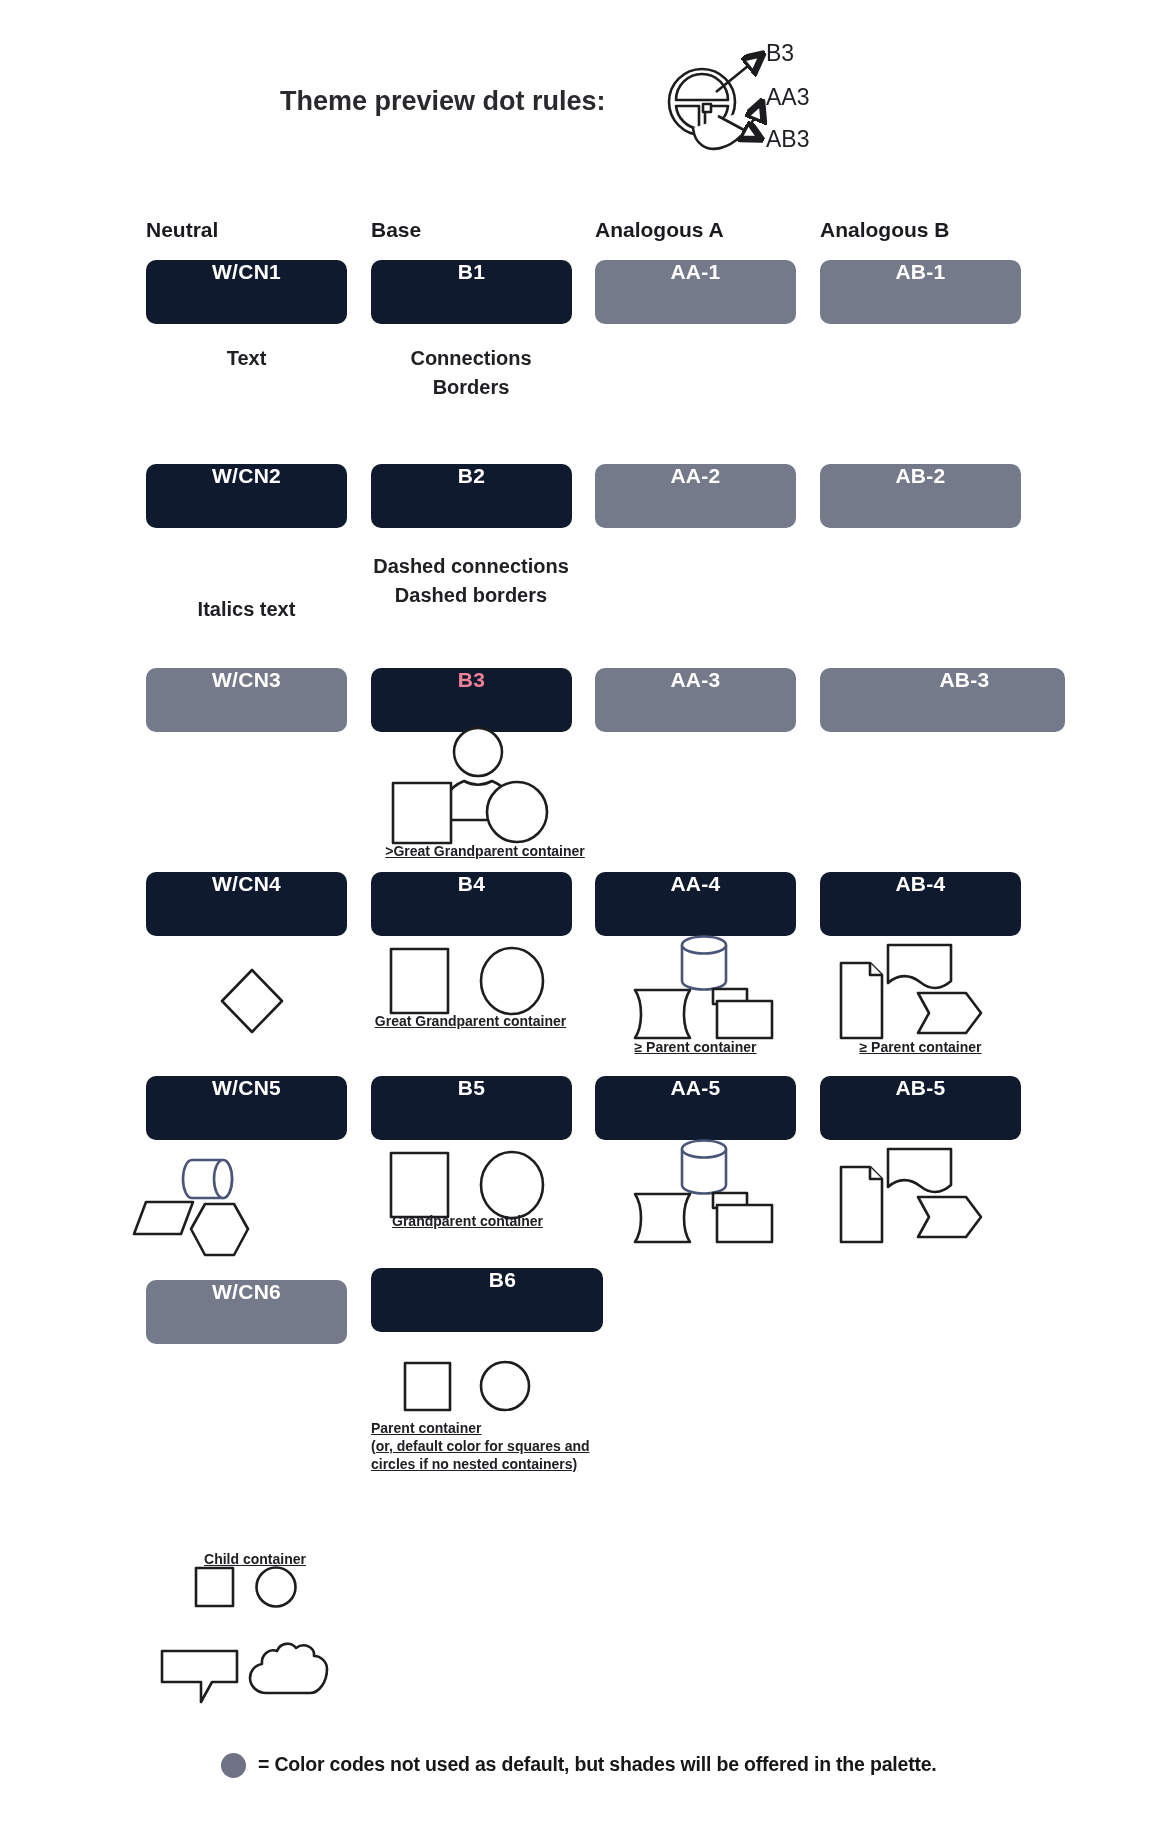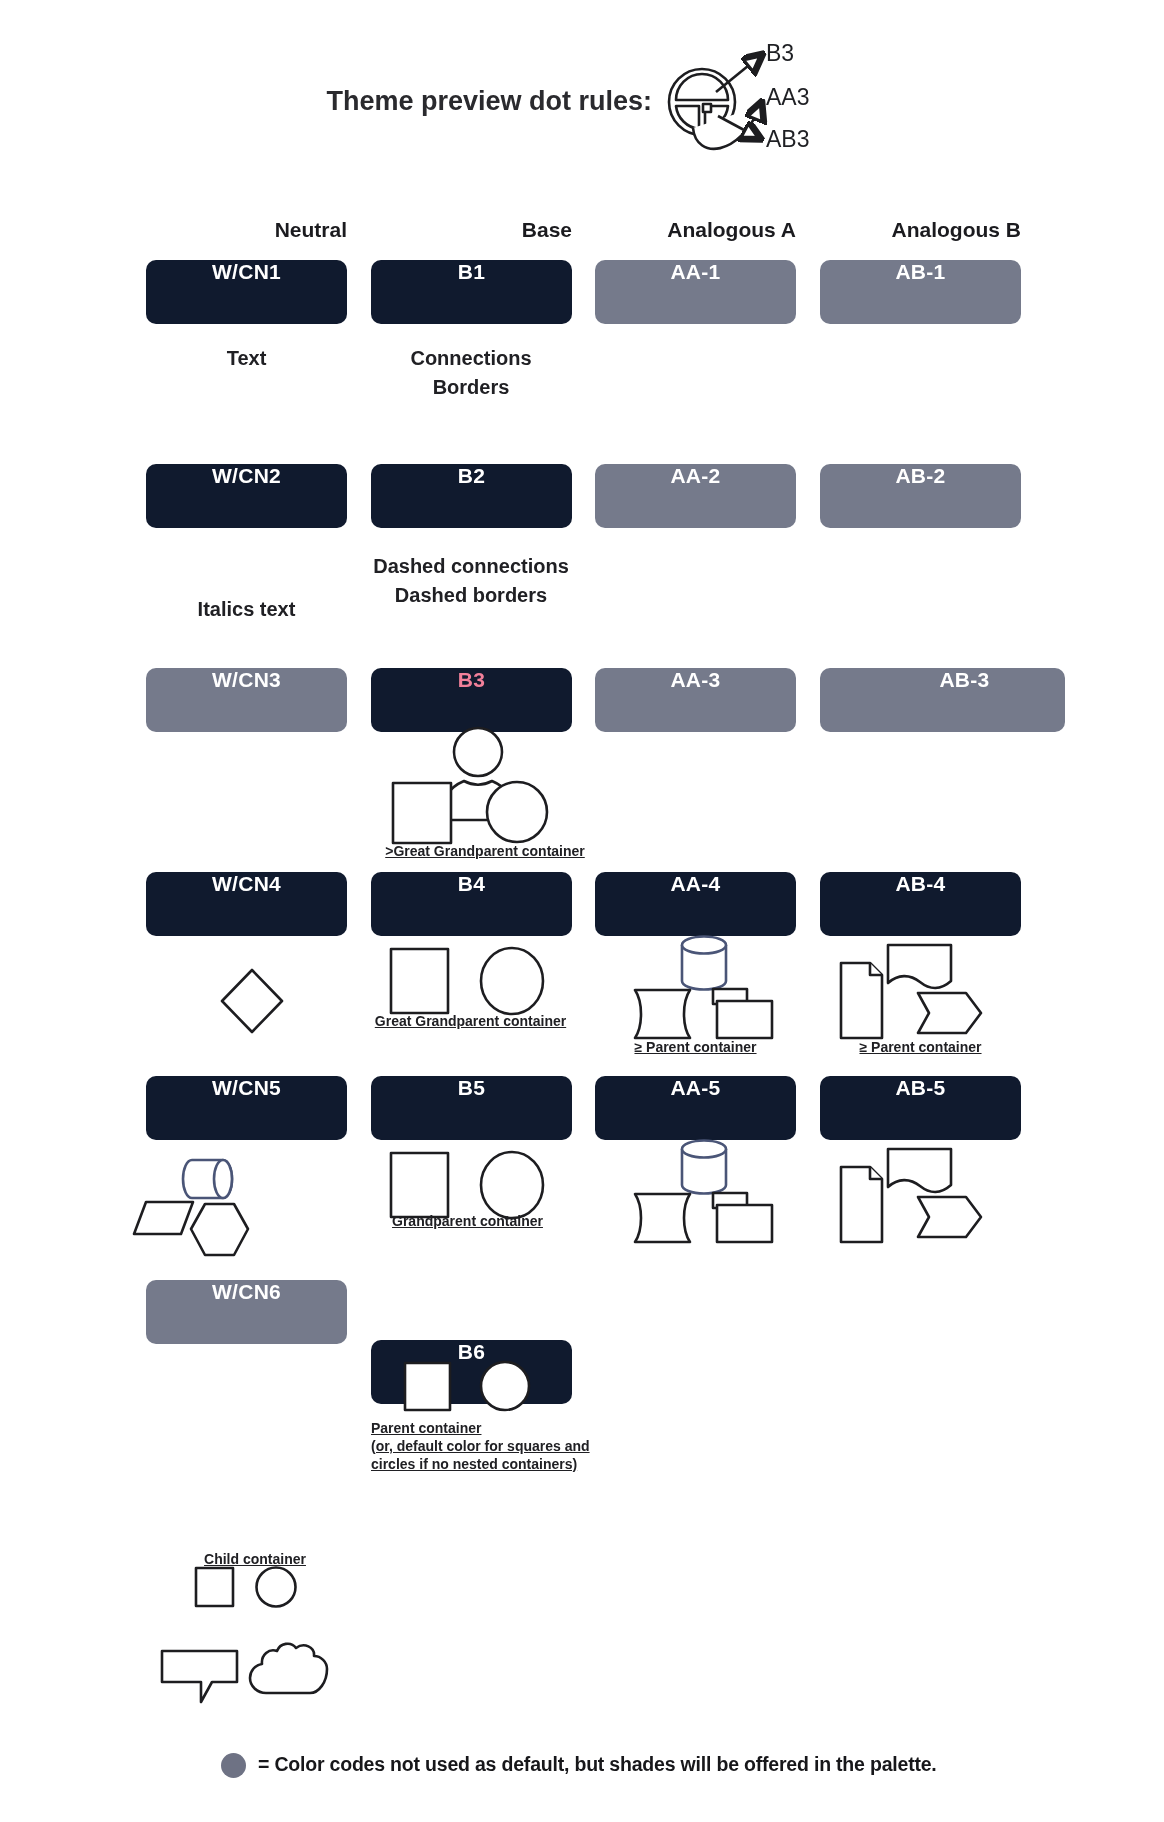--- a/index.html
+++ b/index.html
@@ -1,21 +1,21 @@
 <!DOCTYPE html>
 <html><head>
 <meta charset="utf-8">
 <style>
   html,body{margin:0;padding:0;background:#ffffff;}
   .canvas{position:relative;width:1164px;height:1822px;background:#fff;overflow:hidden;
           font-family:"Liberation Sans",sans-serif;color:#1d1d20;}
-  .title{position:absolute;left:280px;top:86px;width:372px;text-align:right;
+  .title{position:absolute;left:280px;top:86px;width:372px;
          font-size:27px;font-weight:600;color:#2a2a2e;}
   .dot-label{position:absolute;font-size:23px;font-weight:400;color:#1f2024;}
-  .col-header{position:absolute;top:218px;width:201px;text-align:right;
+  .col-header{position:absolute;top:218px;width:201px;text-align:left;
               font-size:21px;font-weight:700;color:#1b1b1f;}
   .btn{position:absolute;width:201px;height:64px;border-radius:10px;
        display:flex;align-items:flex-start;justify-content:center;}
   .btn span{color:#ffffff;font-size:21px;font-weight:700;letter-spacing:.3px;}
   .caption{position:absolute;font-weight:700;color:#202024;}
   .cap-lg{font-size:20px;line-height:29px;text-align:center;}
   .cap-sm{font-size:14px;line-height:18px;text-decoration:underline;}
   .center{text-align:center;}
   .line{display:block;}
   .shape{position:absolute;overflow:visible;}
@@ -203,21 +203,21 @@
   <svg class="shape" style="left:830px;top:1139px;" width="160" height="110" viewBox="0 0 160 110">
     <path d="M58,10 h63 v36 c-10,9 -21,9 -31,1 c-10,-8 -22,-8 -32,1 z"></path>
     <path d="M11,28 h29 l12,12 v63 h-41 z"></path>
     <path d="M40,28 v12 h12" fill="none"></path>
     <polygon points="88,58 136,58 151,78 136,98 88,98 99,78"></polygon>
   </svg>
 
   <div class="btn" style="left: 146px; top: 1280px; background-color: rgb(117, 122, 139);">
       <span>W/CN6</span>
     </div>
-  <div class="btn" style="left: 371px; top: 1340px; background-color: rgb(16, 26, 46);">
+  <div class="btn" style="left: 371px; top: 1268px; background-color: rgb(16, 26, 46); padding-left: 31px;">
       <span>B6</span>
     </div>
 
   <svg class="shape" style="left:398px;top:1358px;" width="140" height="58" viewBox="0 0 140 58">
     <rect x="7" y="5" width="45" height="47"></rect>
     <circle cx="107" cy="28" r="24"></circle>
   </svg>
   <div class="caption cap-sm" style="left:371px;top:1419px;width:260px;">
     <span class="line">Parent container</span>
     <span class="line">(or, default color for squares and</span>

